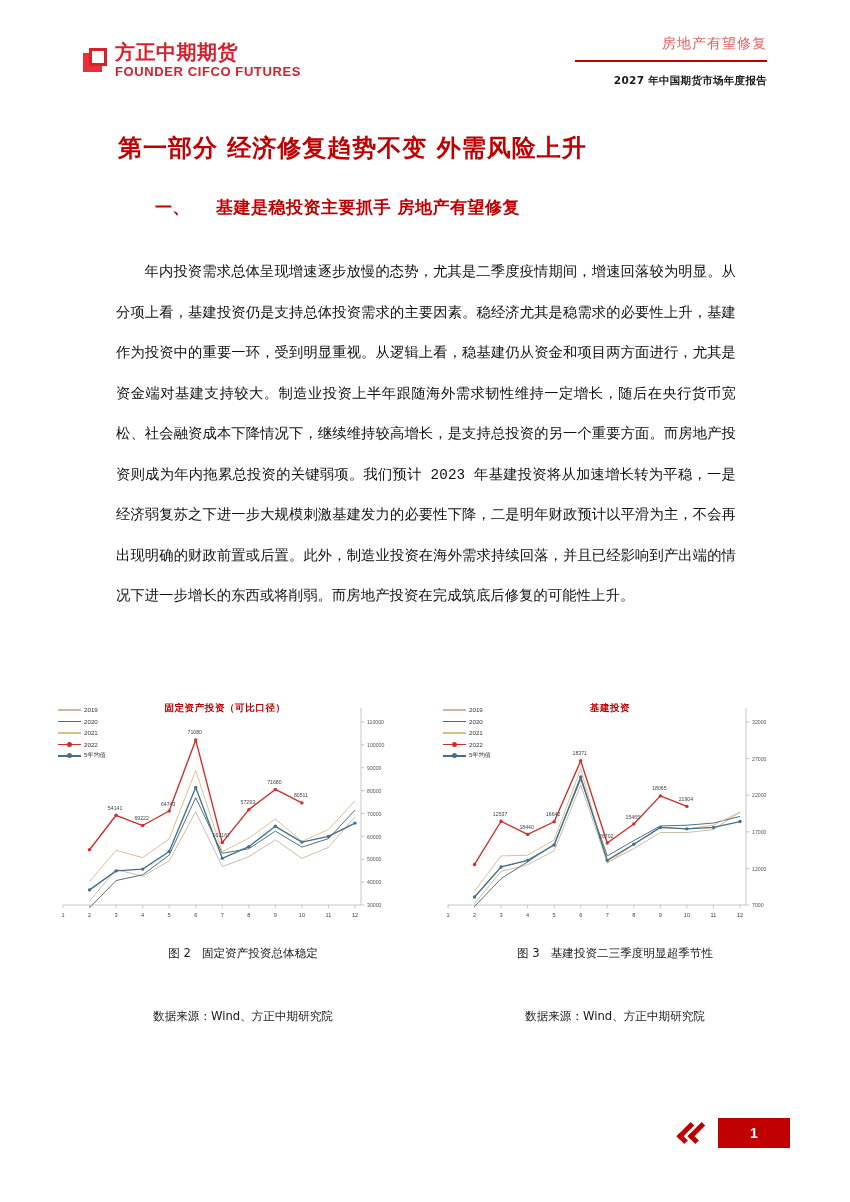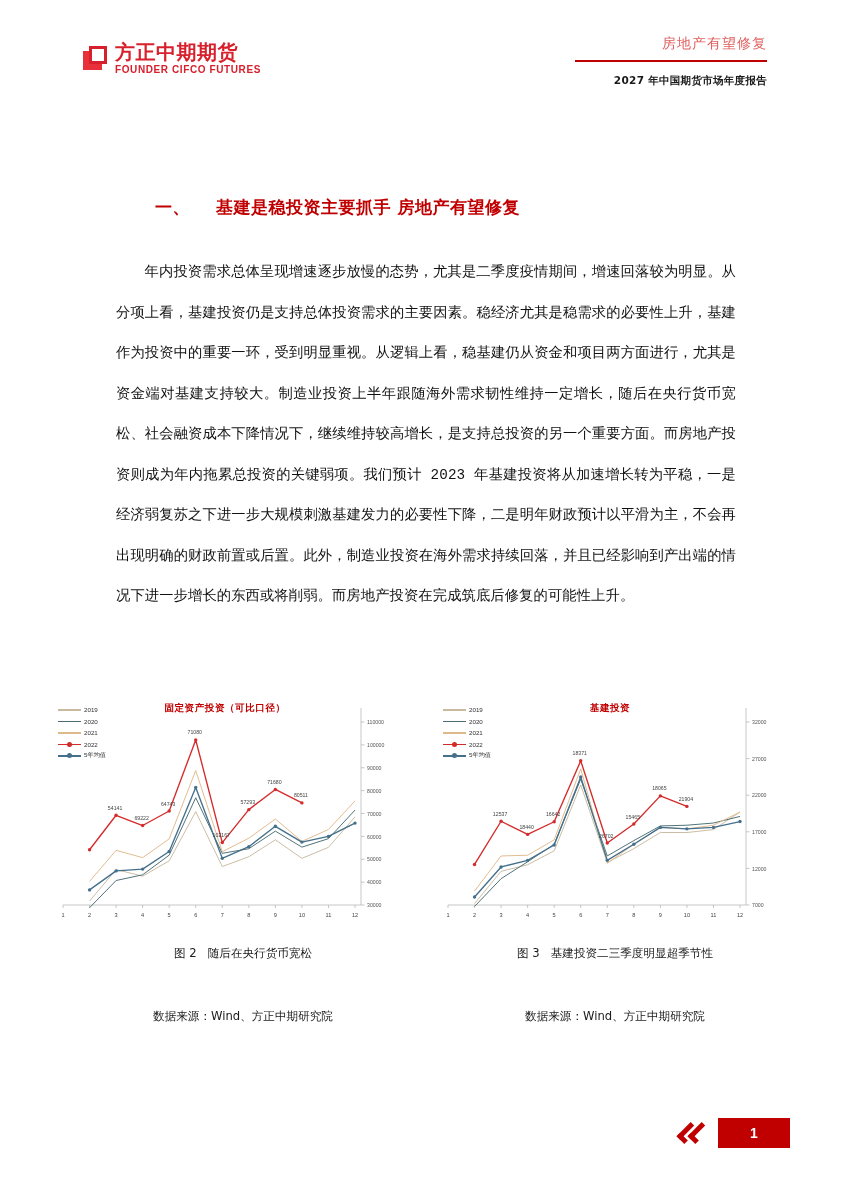--- a/index.html
+++ b/index.html
@@ -49,21 +49,21 @@
   .logo-text { line-height: 1; }
   .logo-cn {
     font-family: "DejaVu Sans", sans-serif;
     font-size: 20px;
     font-weight: bold;
     color: #d8202c;
     letter-spacing: 0.5px;
   }
   .logo-en {
     font-family: "Liberation Sans", sans-serif;
-    font-size: 10px;
+    font-size: 13px;
     font-weight: bold;
     color: #d8202c;
     letter-spacing: 0.6px;
     margin-top: 3px;
   }
 
   .header-right {
     position: absolute;
     right: 83px; top: 34px;
     text-align: right;
@@ -261,20 +261,21 @@
         <div class="logo-en">FOUNDER CIFCO FUTURES</div>
       </div>
     </div>
     <div class="header-right">
       <div class="header-title-cn">房地产有望修复</div>
       <div class="header-rule"></div>
       <div class="header-sub">2027 年中国期货市场年度报告</div>
     </div>
   </div>
 
+  <div class="part-title">第一部分  经济修复趋势不变 外需风险上升</div>
   <div class="section-title">
     <span class="num">一、</span><span>基建是稳投资主要抓手 房地产有望修复</span>
   </div>
 
   <div class="body-text">年内投资需求总体呈现增速逐步放慢的态势，尤其是二季度疫情期间，增速回落较为明显。从分项上看，基建投资仍是支持总体投资需求的主要因素。稳经济尤其是稳需求的必要性上升，基建作为投资中的重要一环，受到明显重视。从逻辑上看，稳基建仍从资金和项目两方面进行，尤其是资金端对基建支持较大。制造业投资上半年跟随海外需求韧性维持一定增长，随后在央行货币宽松、社会融资成本下降情况下，继续维持较高增长，是支持总投资的另一个重要方面。而房地产投资则成为年内拖累总投资的关键弱项。我们预计 2023 年基建投资将从加速增长转为平稳，一是经济弱复苏之下进一步大规模刺激基建发力的必要性下降，二是明年财政预计以平滑为主，不会再出现明确的财政前置或后置。此外，制造业投资在海外需求持续回落，并且已经影响到产出端的情况下进一步增长的东西或将削弱。而房地产投资在完成筑底后修复的可能性上升。</div>
 
   <div class="chart-area">
 
     <div class="chart-box right">
       <div class="chart-title">基建投资</div>
@@ -499,21 +500,21 @@
           <text x="139.72727272727272" y="34.41798750000001" font-size="5.2" fill="#444" text-anchor="middle" font-family="&quot;Liberation Sans&quot;, sans-serif">71080</text>
           <text x="166.27272727272728" y="137.0672625" font-size="5.2" fill="#444" text-anchor="middle" font-family="&quot;Liberation Sans&quot;, sans-serif">102167</text>
           <text x="192.8181818181818" y="104.157" font-size="5.2" fill="#444" text-anchor="middle" font-family="&quot;Liberation Sans&quot;, sans-serif">57293</text>
           <text x="219.36363636363637" y="83.9560875" font-size="5.2" fill="#444" text-anchor="middle" font-family="&quot;Liberation Sans&quot;, sans-serif">71680</text>
           <text x="245.9090909090909" y="97.4043" font-size="5.2" fill="#444" text-anchor="middle" font-family="&quot;Liberation Sans&quot;, sans-serif">80511</text>
         </svg>
     </div>
   </div>
 
   <div class="caption left">
-    <div><span>图 2</span>&nbsp;&nbsp;&nbsp;<span>随后在央行货币宽松</span></div>
+    <div><span>图 2</span>&nbsp;&nbsp;&nbsp;<span>固定资产投资总体稳定</span></div>
     <div class="src">数据来源：Wind、方正中期研究院</div>
   </div>
   <div class="caption right">
     <div><span>图 3</span>&nbsp;&nbsp;&nbsp;<span>基建投资二三季度明显超季节性</span></div>
     <div class="src">数据来源：Wind、方正中期研究院</div>
   </div>
 
   <div class="footer">
     <div class="chev">
       <span class="a"></span>

